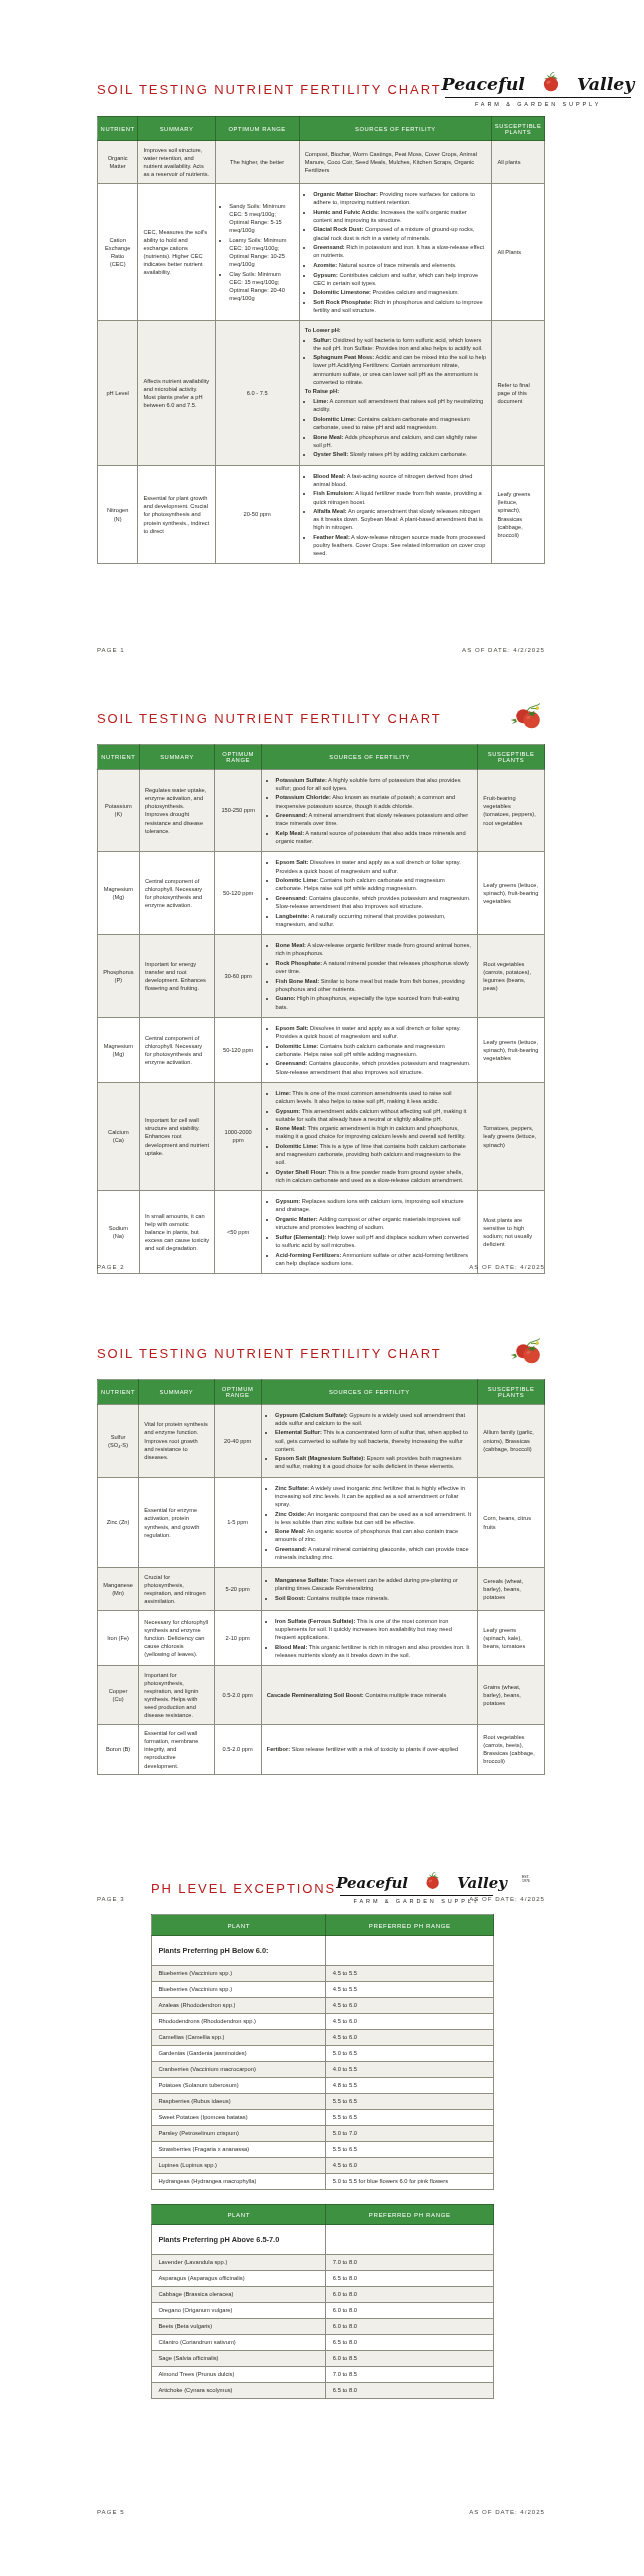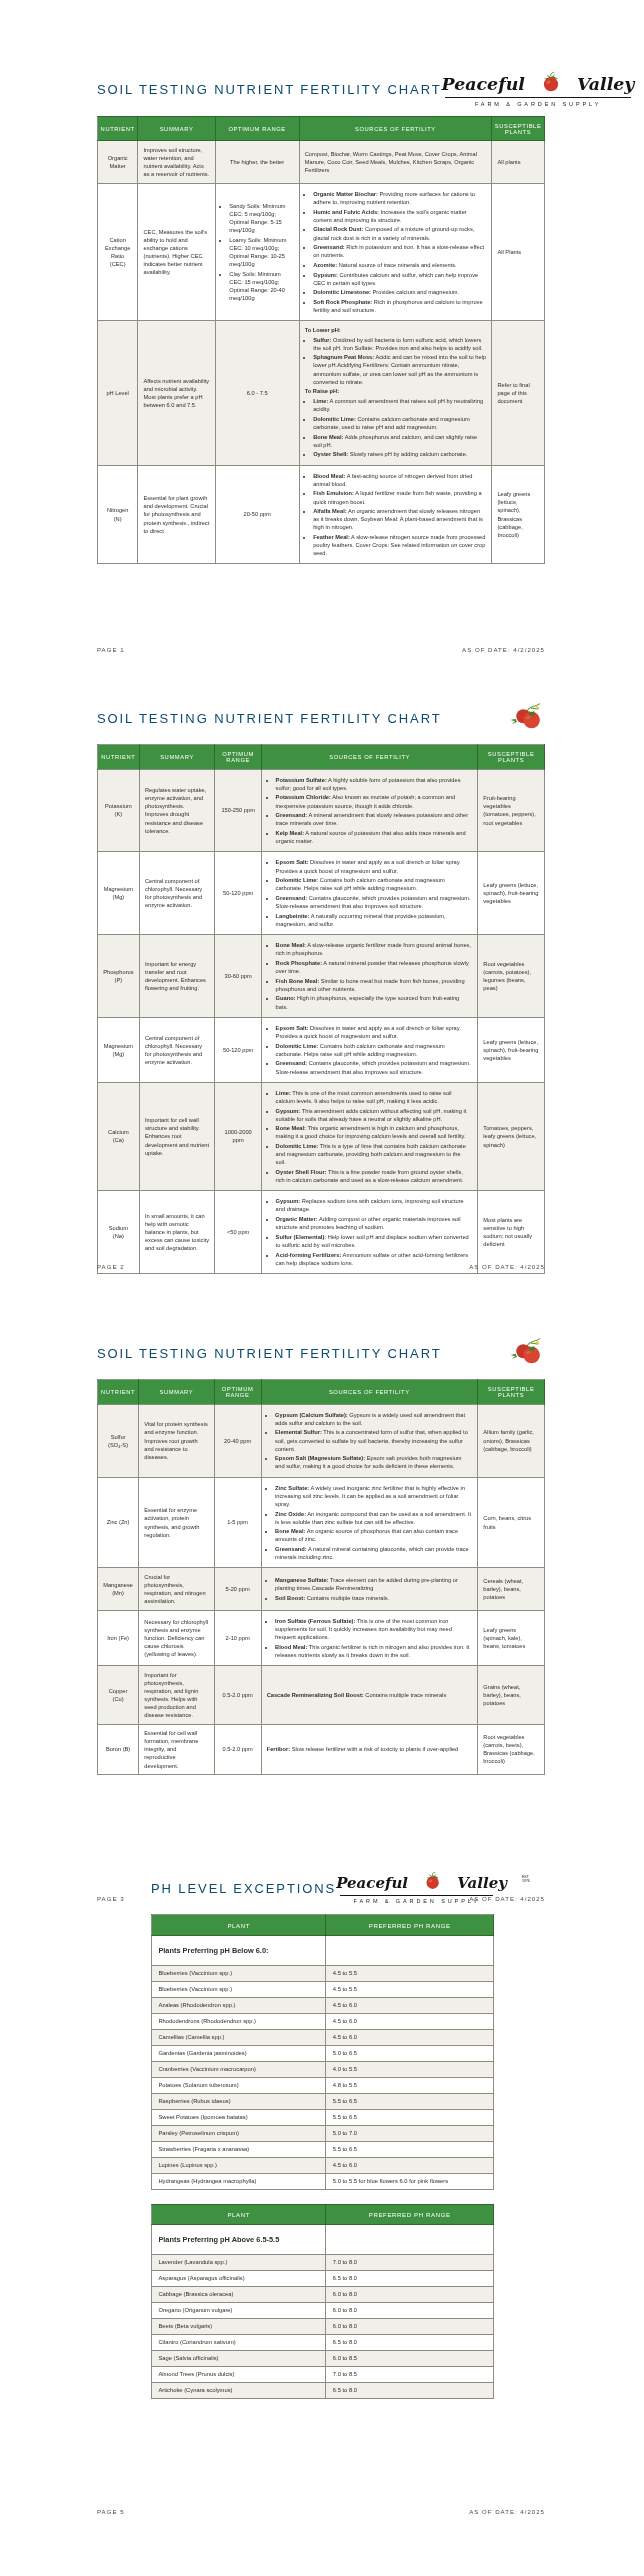--- a/index.html
+++ b/index.html
@@ -1,20 +1,20 @@
 <!DOCTYPE html>
 <html style="font-size:10.3px"><head>
 <meta charset="utf-8">
 <style>
   html,body{margin:0;padding:0;}
   body{width:644px;height:2576px;position:relative;background:#ffffff;
        font-family:"Liberation Sans",sans-serif;color:#2e2e2a;}
   .sheet{position:absolute;left:97px;width:448px;}
   .page-head{display:flex;justify-content:space-between;align-items:center;}
-  .title{font-size:13px;letter-spacing:1.9px;font-weight:400;color:#0c4a6e;margin:0;white-space:nowrap;}
+  .title{font-size:13px;letter-spacing:1.9px;font-weight:400;color:#b91c1c;margin:0;white-space:nowrap;}
   
   .logo{width:193px;text-align:center;flex:0 0 auto;}
   .logo-script{font-family:"DejaVu Serif",serif;font-style:italic;font-weight:bold;
                font-size:17.4px;color:#151515;display:flex;align-items:center;justify-content:space-between;gap:15px;}
   .logo-est{font-size:3.5px;line-height:1.15;text-align:left;font-style:normal;
             font-family:"Liberation Sans",sans-serif;font-weight:400;margin-top:-7.7px;}
   .logo-rule{border-top:1.6px solid #151515;margin:0.6px 3.9px 2.6px 3.9px;}
   .logo-tag{font-size:5.5px;letter-spacing:2.9px;color:#1c1c1c;}
   .logo-sm .logo-script{font-size:15px;}
   .logo-sm{width:161px;}
@@ -500,21 +500,21 @@
         <col style="width:49%">
       </colgroup>
     <thead>
         <tr>
       <th>PLANT</th>
       <th>PREFERRED PH RANGE</th>
     </tr>
       </thead>
     <tbody>
       <tr>
-        <td class="sec">Plants Preferring pH Above 6.5-5.5</td>
+        <td class="sec">Plants Preferring pH Above 6.5-7.0</td>
         <td></td>
       </tr>
       <tr class="alt">
           <td>Lavender (Lavandula spp.)</td>
           <td>7.0 to 8.0</td>
         </tr>
       <tr>
           <td>Asparagus (Asparagus officinalis)</td>
           <td>6.5 to 8.0</td>
         </tr>

